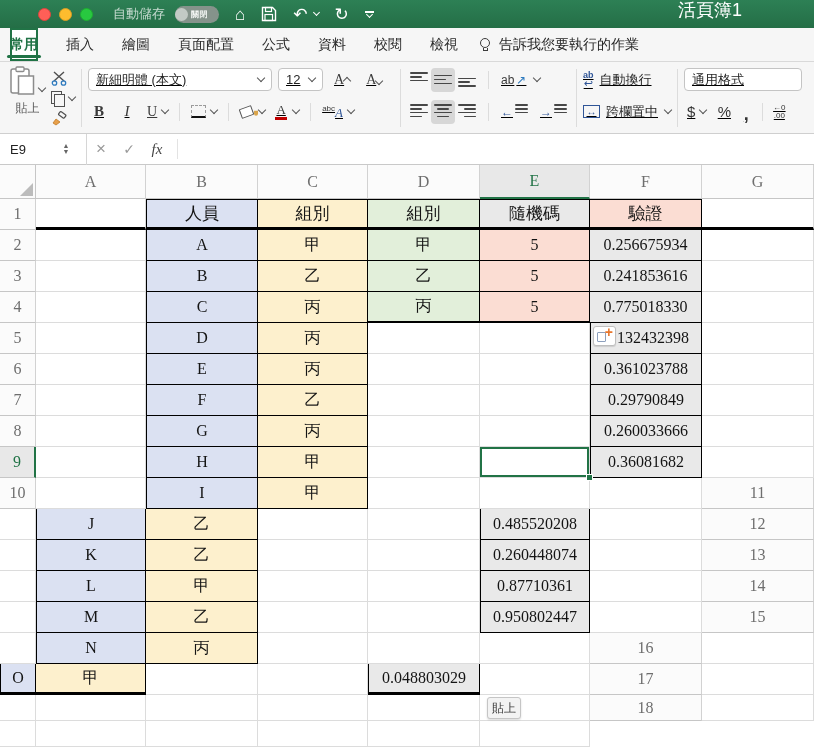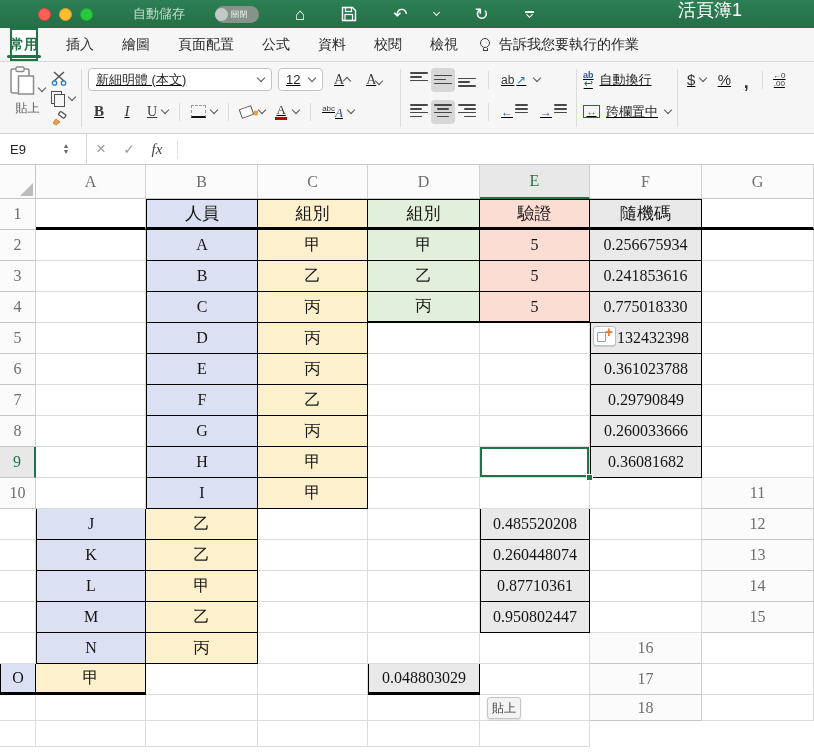--- a/index.html
+++ b/index.html
@@ -2,29 +2,29 @@
 <html><head>
 <meta charset="utf-8">
 <style>
   * { margin:0; padding:0; box-sizing:border-box; }
   html,body { background:#e8e8e8; }
   .app { position:relative; width:814px; height:752px; overflow:hidden; background:#fff;
          font-family:"Liberation Sans","DejaVu Sans",sans-serif; }
 
   
   .titlebar { position:absolute; left:0; top:0; width:814px; height:28px;
-              background:linear-gradient(#2d8055,#246e46); display:flex; align-items:center;gap:20px; }
+              background:linear-gradient(#2d8055,#246e46); display:flex; align-items:center; }
   .lights { display:flex; gap:8px; margin-left:38px; }
   .light { width:13px; height:13px; border-radius:50%; }
   .light.red { background:#ff5f57; border:1px solid #e0443e; }
   .light.yellow { background:#febc2e; border:1px solid #d89e24; }
   .light.green { background:#28c840; border:1px solid #1eae31; }
   .autosave-label { margin-left:20px; font-size:13px; color:rgba(255,255,255,.72); }
   .toggle { margin-left:10px; width:44px; height:17px; border-radius:9px; background:#85938b;
-            display:flex; align-items:center; padding:0 0; }
+            display:flex; align-items:center; padding:0 0;font-weight:bold; }
   .knob { width:13px; height:13px; border-radius:50%; background:#c2cac5; }
   .toggle-label { font-size:8px; color:#f2f5f3; margin-left:3px; letter-spacing:.5px; }
   .tb-ic { color:#fff; margin-left:16px; display:flex; align-items:center; font-size:17px; line-height:1; }
   .tb-ic svg { display:block; }
   .chev { display:inline-block; width:6px; height:6px; border-right:1.4px solid #555;
           border-bottom:1.4px solid #555; transform:rotate(45deg); margin-top:-3px; }
   .chev.white { border-color:#fff; width:5px; height:5px; }
   .more-ic { display:flex; flex-direction:column; align-items:center; gap:2px; margin-left:16px; }
   .more-ic .bar { width:9px; height:1.6px; background:#fff; }
   .wb-title { position:absolute; left:655px; top:0; width:110px; height:20px; display:flex;
@@ -418,20 +418,25 @@
           <span class="rlabel">跨欄置中</span>
           <span class="chev" style="margin-left:7px;"></span>
         </div>
       </div>
     </div>
 
     <div class="vdiv"></div>
 
     <div class="grp grp-num">
       <div class="rrow">
+        <div class="combo num-combo">
+          <span>通用格式</span>
+        </div>
+      </div>
+      <div class="rrow">
         <div class="rbtn">
           <span class="sym">$</span>
           <span class="chev" style="margin-left:5px;"></span>
         </div>
         <div class="rbtn" style="margin-left:4px;">
           <span class="sym">%</span>
         </div>
         <div class="rbtn">
           <span class="sym comma-sym">,</span>
         </div>
@@ -469,22 +474,22 @@
       <div class="ch">C</div>
       <div class="ch">D</div>
       <div class="ch hlc">E</div>
       <div class="ch">F</div>
       <div class="ch">G</div>
       <div class="rh">1</div>
       <div class="c r1"></div>
       <div class="c r1 fb hb">人員</div>
       <div class="c r1 fc hc">組別</div>
       <div class="c r1 fd hd">組別</div>
+      <div class="c r1 ff hf">隨機碼</div>
       <div class="c r1 fe he">驗證</div>
-      <div class="c r1 ff hf">隨機碼</div>
       <div class="c r1"></div>
       <div class="rh">2</div>
       <div class="c"></div>
       <div class="c fb bB">A</div>
       <div class="c fc bC">甲</div>
       <div class="c fd bD">甲</div>
       <div class="c fe bE">5</div>
       <div class="c ff bF">0.256675934</div>
       <div class="c"></div>
       <div class="rh">3</div>

